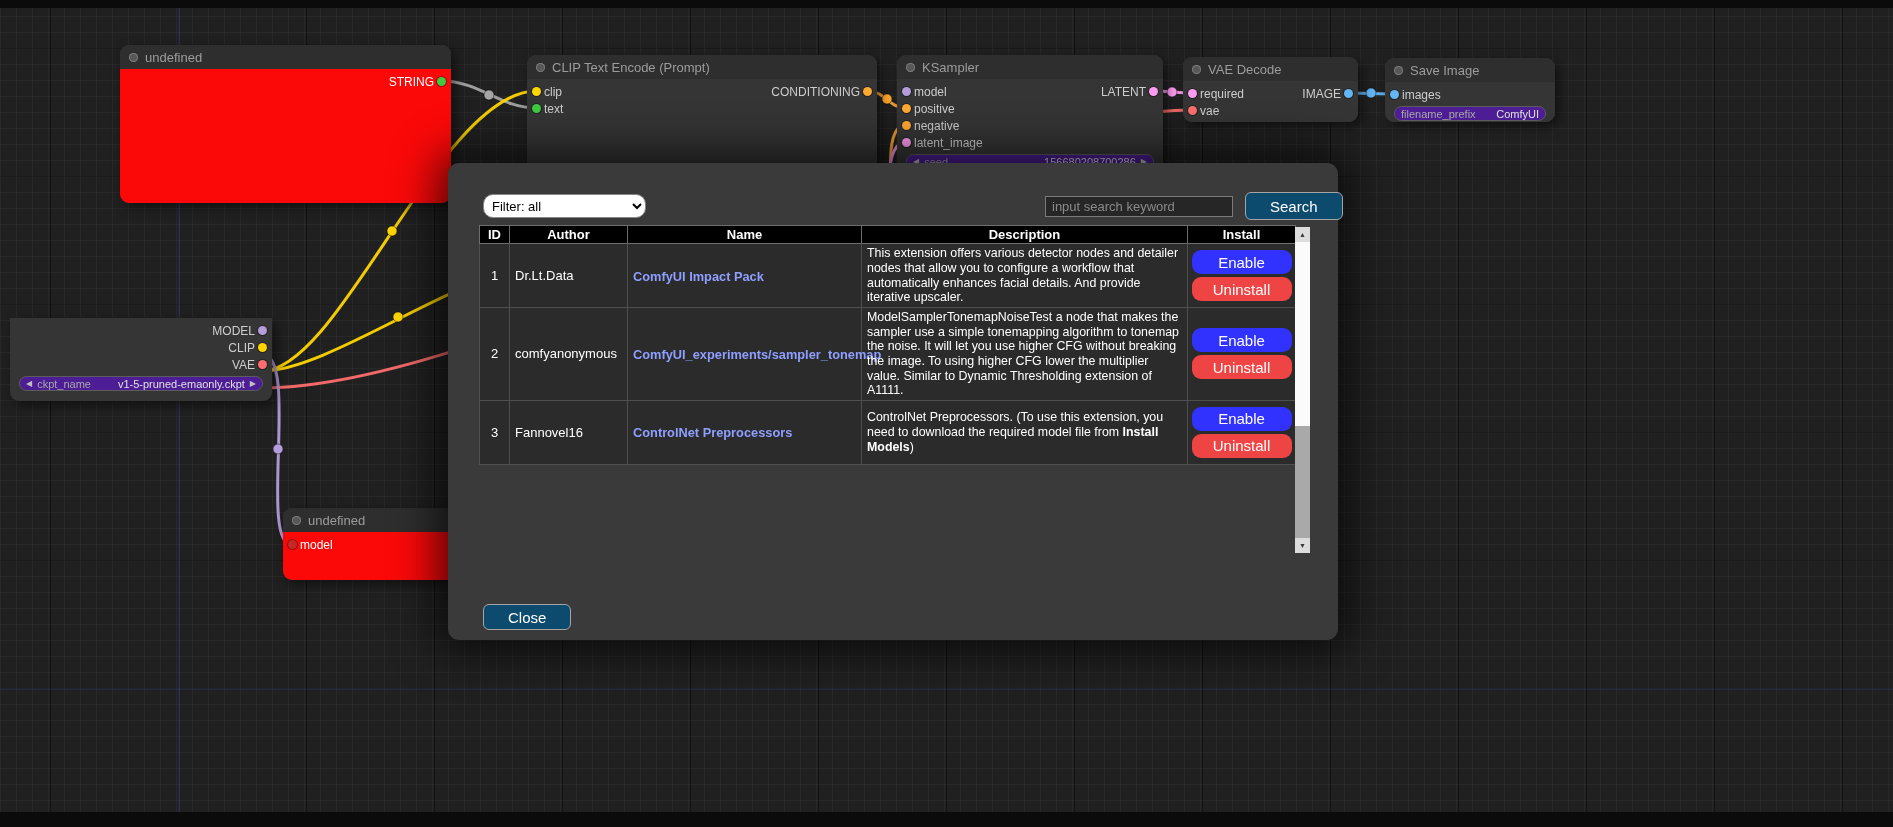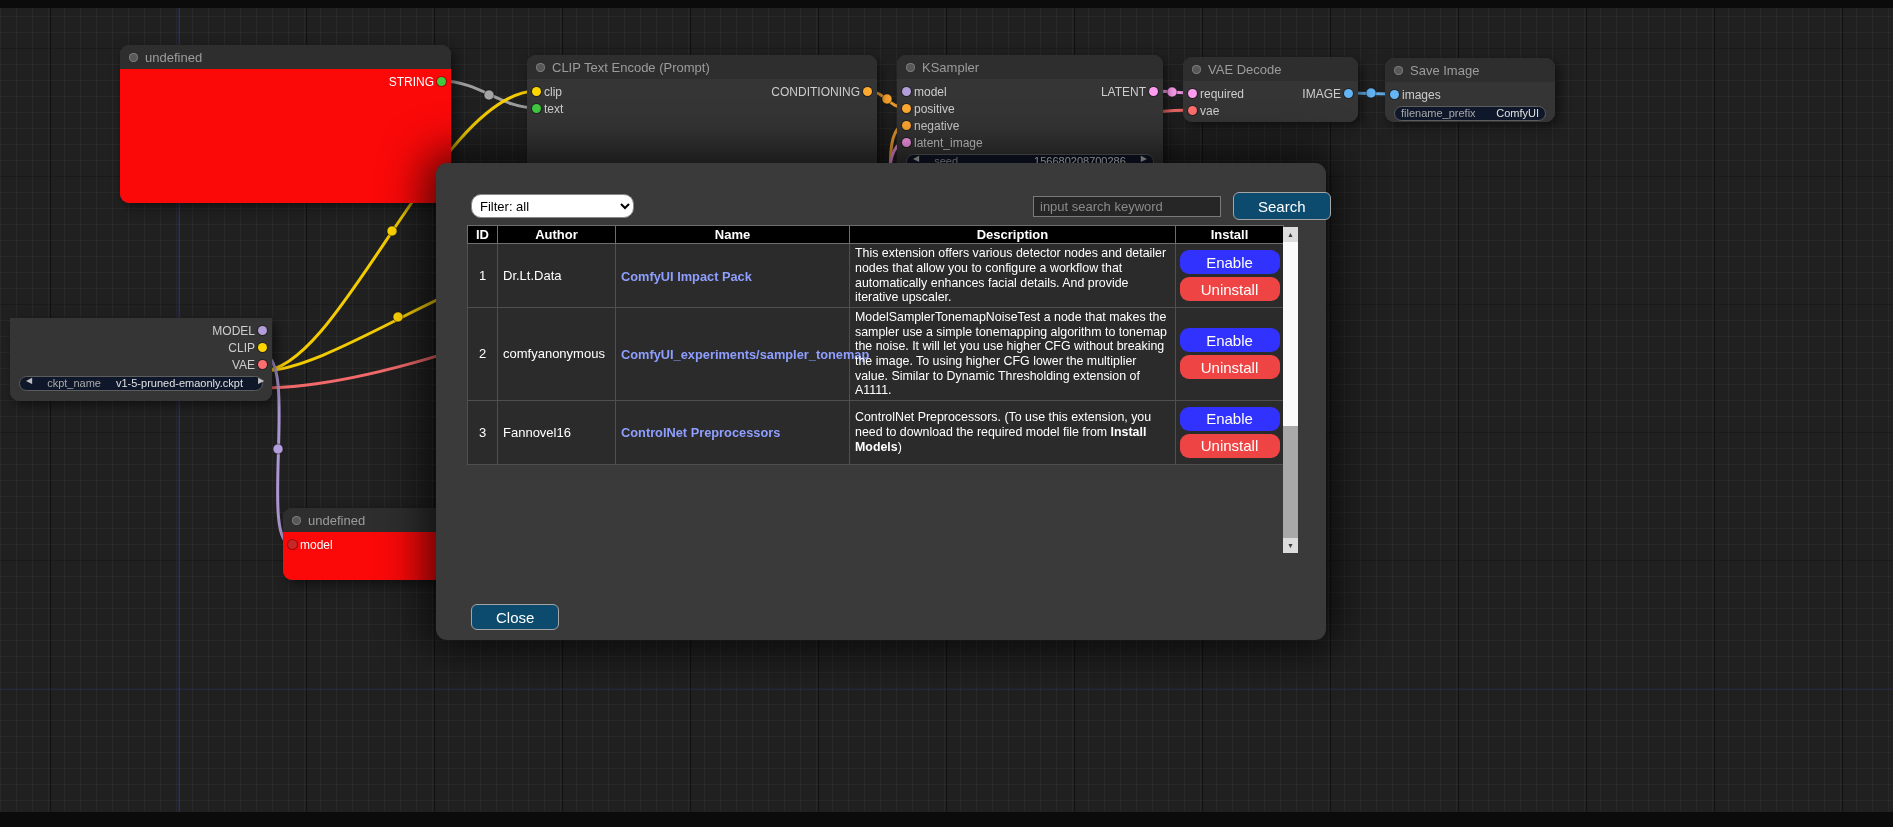--- a/index.html
+++ b/index.html
@@ -29,26 +29,26 @@
   .nbody{position:relative;padding-top:4px;border-radius:0 0 9px 9px;background:#353535;overflow:hidden}
   .nbody.red{background:#fb0909}
   .slot{position:relative;height:17px;display:flex;align-items:center;justify-content:space-between;
     padding:0 17px;font-size:12px;color:#cdcdcd;white-space:nowrap}
   .red .slot{color:#fff}
   .pdot{position:absolute;width:9px;height:9px;border-radius:50%;top:4px;box-shadow:0 0 0 1px rgba(0,0,0,0.35)}
   .pdot.l{left:5px}.pdot.r{right:5px}
   .c-yellow{background:#ffd500}.c-green{background:#3fc93f}.c-orange{background:#ffa931}
   .c-purple{background:#b39ddb}.c-pink{background:#ff9cf0}.c-vred{background:#ff6e6e}
   .c-blue{background:#64b5f6}.c-dred{background:#c62828}
-  .widget{margin:3px 9px 0;height:15px;background:#0f172a;border:1px solid #5c5c5c;border-radius:8px;
-    display:flex;align-items:flex-start;font-size:11px;color:#a8a8a8;padding:0 6px;gap:15px;white-space:nowrap}
+  .widget{margin:3px 9px 0;height:15px;background:#4c1d95;border:1px solid #5c5c5c;border-radius:8px;
+    display:flex;align-items:center;font-size:11px;color:#a8a8a8;padding:0 6px;gap:5px;white-space:nowrap}
   .warrow{font-size:8px;color:#c0c0c0;line-height:1}
   .wvalue{margin-left:auto;color:#e0e0e0}
   
-  .modal{position:absolute;left:436px;top:163px;width:890px;height:477px;background:#3a3a3a;
+  .modal{position:absolute;left:448px;top:163px;width:890px;height:477px;background:#3a3a3a;
     border-radius:11px;z-index:10;box-shadow:0 0 45px 10px rgba(0,0,0,0.7)}
   .filter{position:absolute;left:35px;top:31px;width:163px;height:24px;border-radius:10px;border:1px solid #888;
     background:#fff;color:#000;font-size:13px;padding:0 4px;font-family:inherit}
   .search-input{position:absolute;left:597px;top:33px;width:188px;height:21px;background:#262626;
     border:1px solid #7a7a7a;color:#ddd;font-size:13px;padding:0 6px;font-family:inherit}
   .search-input::placeholder{color:#8a8a8a}
   .gbtn{background:#0c4a6e;border:1px solid #a5a5a5;border-radius:6px;color:#fff;font-size:15px;
     font-family:inherit;padding:0 24px;cursor:pointer}
   .search-btn{position:absolute;left:797px;top:29px;height:28px;min-width:56px}
   .close-btn{position:absolute;left:35px;top:441px;height:26px;min-width:49px}

